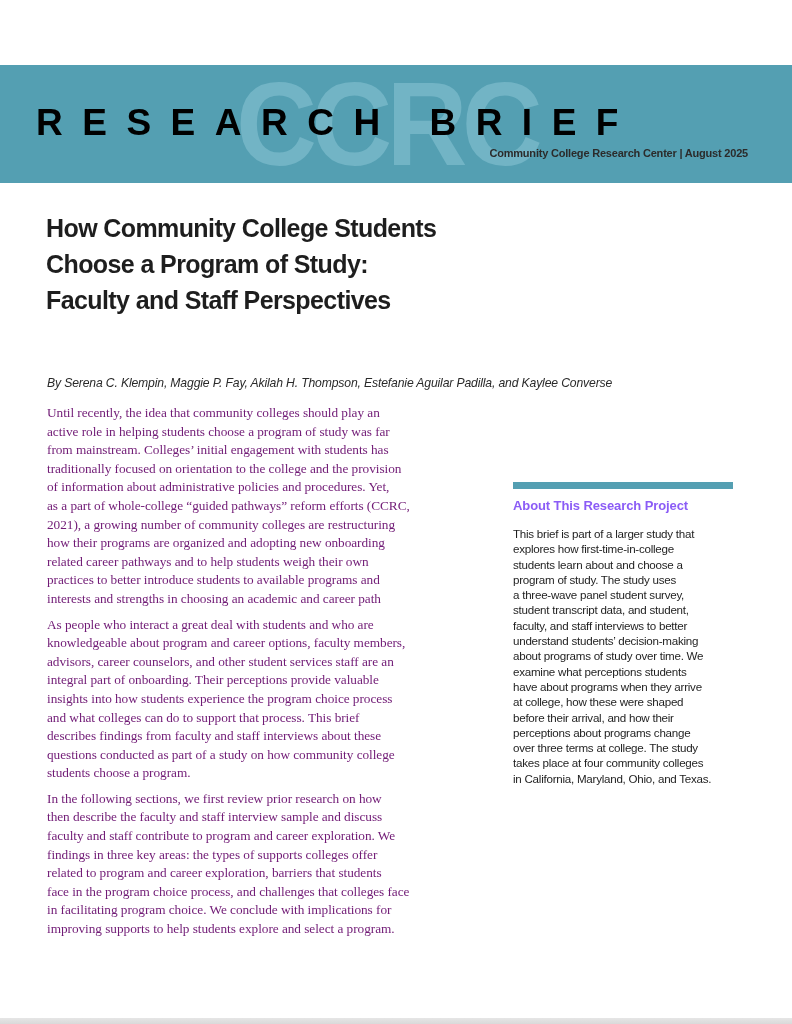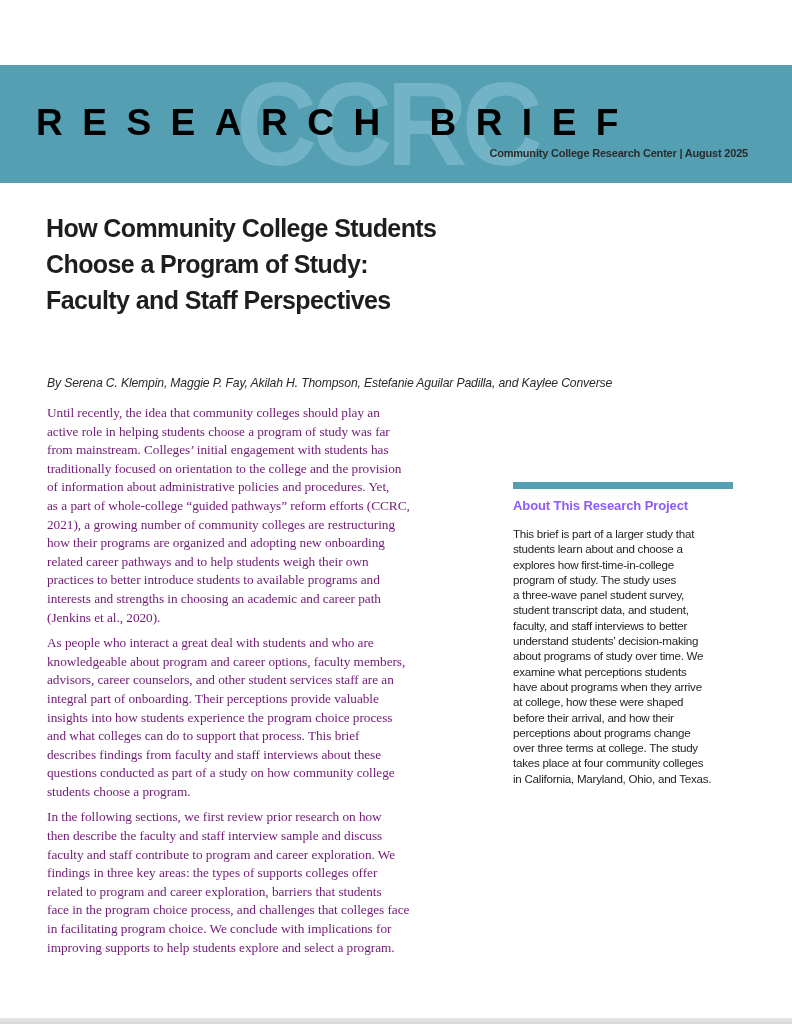--- a/index.html
+++ b/index.html
@@ -99,21 +99,20 @@
     <span class="ln">active role in helping students choose a program of study was far</span>
     <span class="ln">from mainstream. Colleges’ initial engagement with students has</span>
     <span class="ln">traditionally focused on orientation to the college and the provision</span>
     <span class="ln">of information about administrative policies and procedures. Yet,</span>
     <span class="ln">as a part of whole-college “guided pathways” reform efforts (CCRC,</span>
     <span class="ln">2021), a growing number of community colleges are restructuring</span>
     <span class="ln">how their programs are organized and adopting new onboarding</span>
     <span class="ln">related career pathways and to help students weigh their own</span>
     <span class="ln">practices to better introduce students to available programs and</span>
     <span class="ln">interests and strengths in choosing an academic and career path</span>
-    <span class="ln">(Jenkins et al., 2020).</span>
   </p>
   <p>
     <span class="ln">As people who interact a great deal with students and who are</span>
     <span class="ln">knowledgeable about program and career options, faculty members,</span>
     <span class="ln">advisors, career counselors, and other student services staff are an</span>
     <span class="ln">integral part of onboarding. Their perceptions provide valuable</span>
     <span class="ln">insights into how students experience the program choice process</span>
     <span class="ln">and what colleges can do to support that process. This brief</span>
     <span class="ln">describes findings from faculty and staff interviews about these</span>
     <span class="ln">questions conducted as part of a study on how community college</span>
@@ -129,22 +128,22 @@
     <span class="ln">in facilitating program choice. We conclude with implications for</span>
     <span class="ln">improving supports to help students explore and select a program.</span>
   </p>
 </div>
 
 <aside class="sidebar">
   <div class="sidebar-bar"></div>
   <div class="sidebar-heading">About This Research Project</div>
   <div class="sidebar-body">
     <span class="ln">This brief is part of a larger study that</span>
+    <span class="ln">explores how first-time-in-college</span>
     <span class="ln">students learn about and choose a</span>
-    <span class="ln">explores how first-time-in-college</span>
     <span class="ln">program of study. The study uses</span>
     <span class="ln">a three-wave panel student survey,</span>
     <span class="ln">student transcript data, and student,</span>
     <span class="ln">faculty, and staff interviews to better</span>
     <span class="ln">understand students’ decision-making</span>
     <span class="ln">about programs of study over time. We</span>
     <span class="ln">examine what perceptions students</span>
     <span class="ln">have about programs when they arrive</span>
     <span class="ln">at college, how these were shaped</span>
     <span class="ln">before their arrival, and how their</span>

